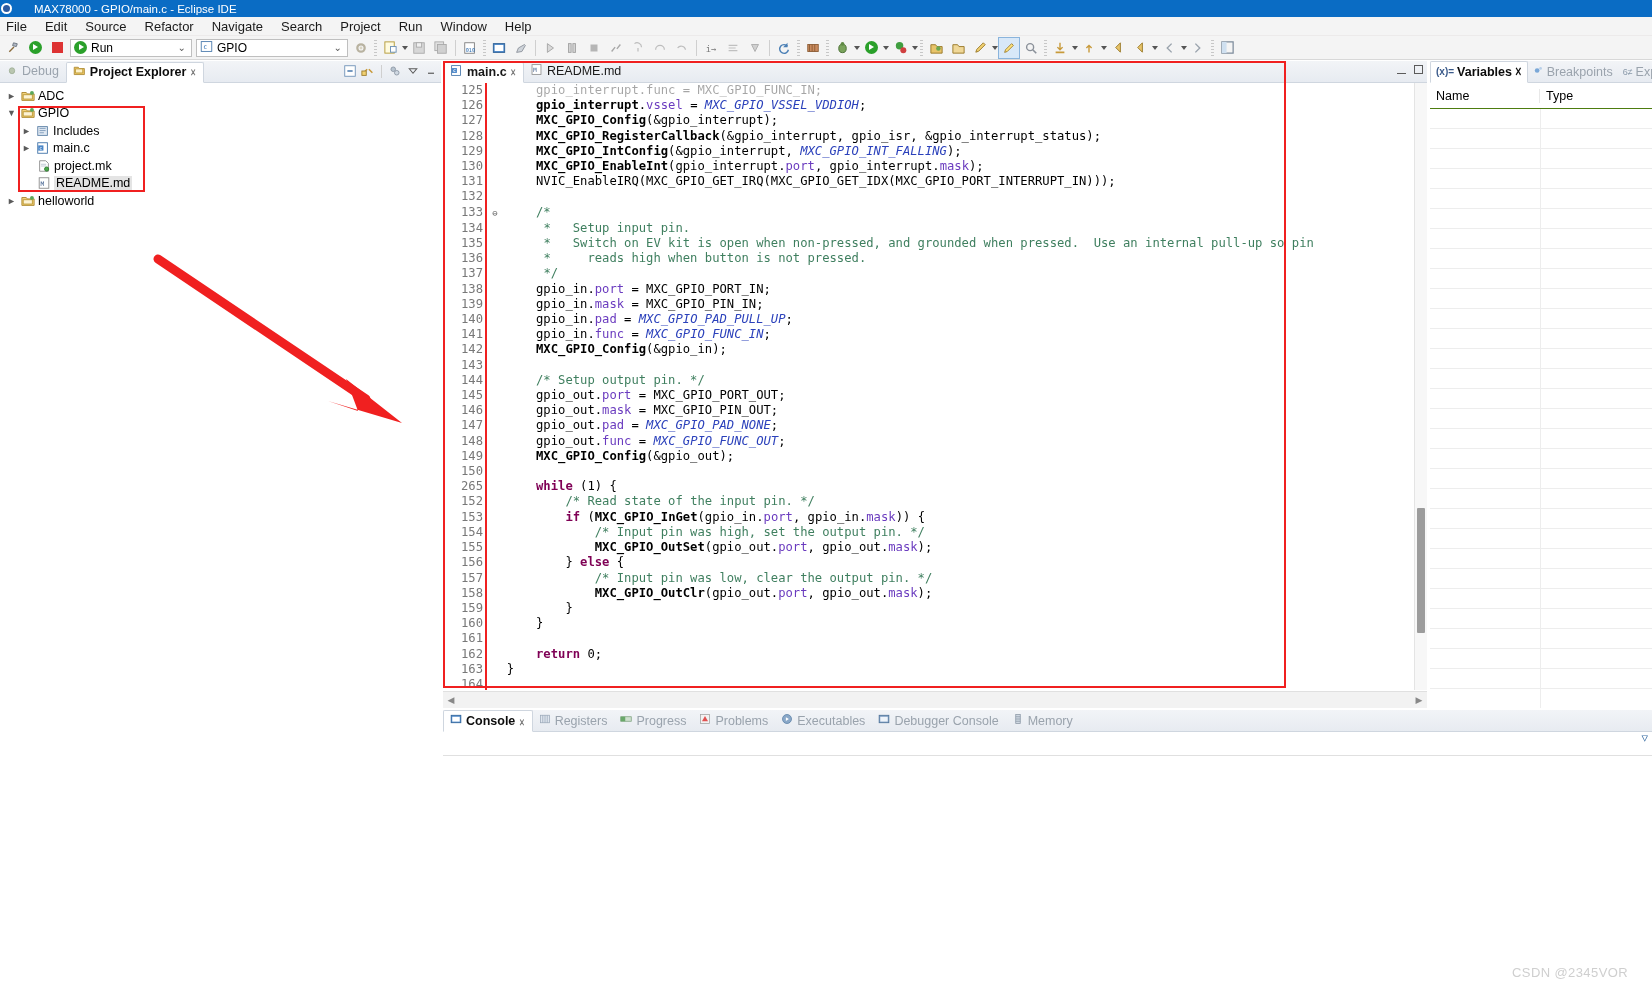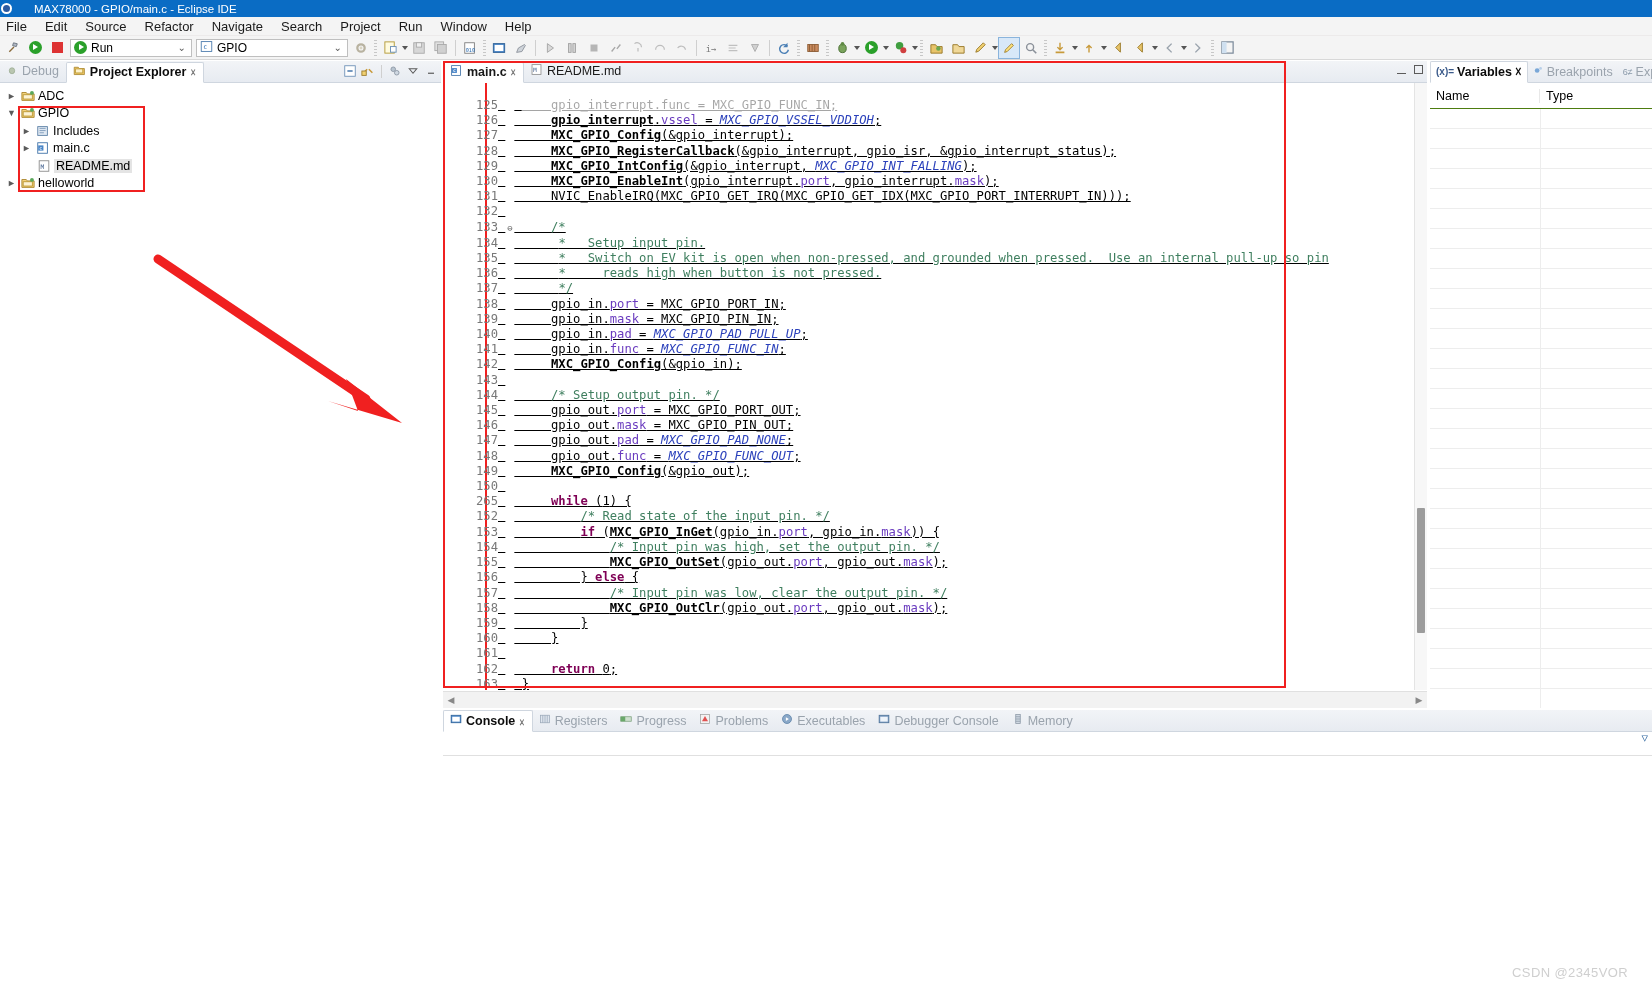--- a/index.html
+++ b/index.html
@@ -114,26 +114,25 @@
   }
   .etab{display:flex;align-items:center;gap:4px;padding:2px 7px 3px 6px;font-size:12.5px;height:21px;color:#1a1a1a;}
   .etab.active{background:#fff;font-weight:bold;border:1px solid #cfd6df;border-bottom:1px solid #fff;border-radius:2px 2px 0 0;margin-bottom:-1px;}
   .etab .xmark{font-size:10px;color:#7a7a7a;}
   .ed-win-btns{position:absolute;right:4px;top:4px;display:flex;gap:8px;align-items:center;}
   .minbtn{width:9px;height:9px;border-bottom:1.5px solid #5b5b5b;}
   .maxbtn{width:9px;height:9px;border:1.5px solid #5b5b5b;}
   .code-wrap{position:absolute;left:0;top:22px;right:0;bottom:18px;overflow:hidden;background:#fff;}
   .gutter-line{position:absolute;left:42px;top:0;bottom:0;width:2px;background:#f02020;}
   pre.code{
-    margin:15px;padding:0;
+    margin:0;padding:0;
     font-family:"DejaVu Sans Mono", monospace;
     font-size:12.2px;line-height:15.2px;
     white-space:pre; color:#000;
     position:relative;
-    text-decoration:underline;
   }
   .ln{display:inline-block;width:40px;text-align:right;color:#787878;
       font-family:"DejaVu Sans Mono",monospace;}
   .fold{display:inline-block;width:9px;text-align:center;color:#5b5b5b;font-size:9px;}
   .kw{color:#7f0055;font-weight:bold;}
   .cm{color:#3f7f5f;}
   .mac{color:#2b41bb;font-style:italic;}
   .fn{color:#000;font-weight:bold;}
   .fld{color:#6a3bbf;}
   .num{color:#000;}
@@ -529,20 +528,30 @@
               <rect x="2" y="2" width="11" height="12" fill="#fff" stroke="#3a6ea5"></rect>
               <rect x="2.5" y="5" width="6" height="6" fill="#4a86c8"></rect>
               <text x="3.6" y="10" font-size="6" fill="#fff" font-family="monospace">c</text>
             </svg>
         </span>
         <span class="txt">main.c</span>
       </div>
 
 
 
+      <div class="trow indent3">
+        <span class="ico">
+          <svg width="14" height="14" viewBox="0 0 16 16">
+              <path d="M3 2h7l3 3v9H3z" fill="#fff" stroke="#8a8a8a"></path>
+              <path d="M4.5 6h6M4.5 8h6" stroke="#b8c4cf"></path>
+              <circle cx="11" cy="11.5" r="2.4" fill="#4aa84a" stroke="#2d7a2d"></circle>
+            </svg>
+        </span>
+        <span class="txt">project.mk</span>
+      </div>
 
       <div class="trow indent3 sel">
         <span class="ico">
           <svg width="14" height="14" viewBox="0 0 16 16">
               <rect x="2.5" y="2" width="11" height="12" fill="#fff" stroke="#8a8a8a"></rect>
               <text x="4" y="11" font-size="7" fill="#3a5a8a" font-family="monospace">M</text>
             </svg>
         </span>
         <span class="txt">README.md</span>
       </div>

